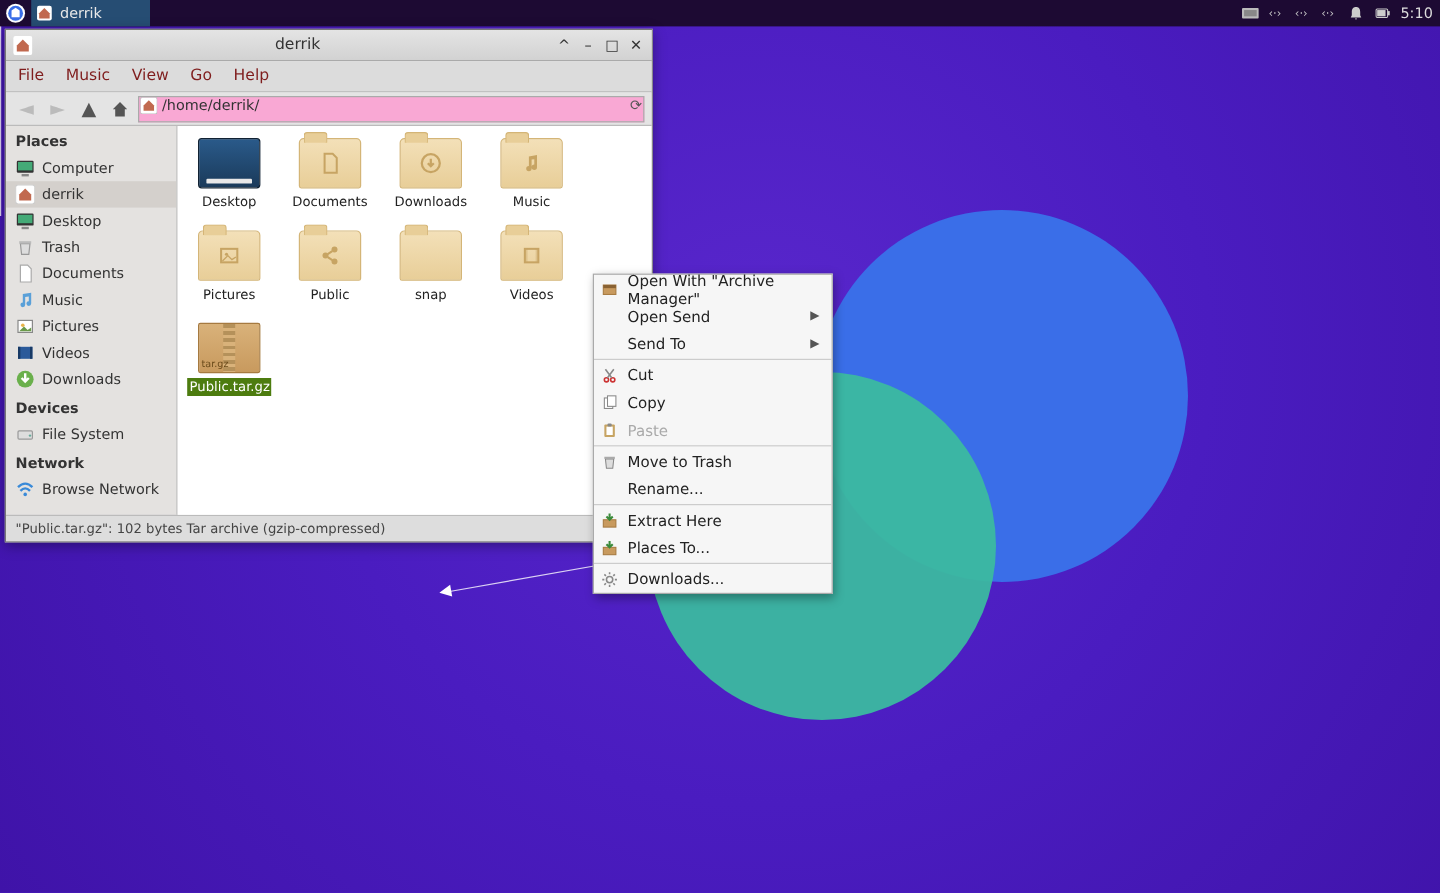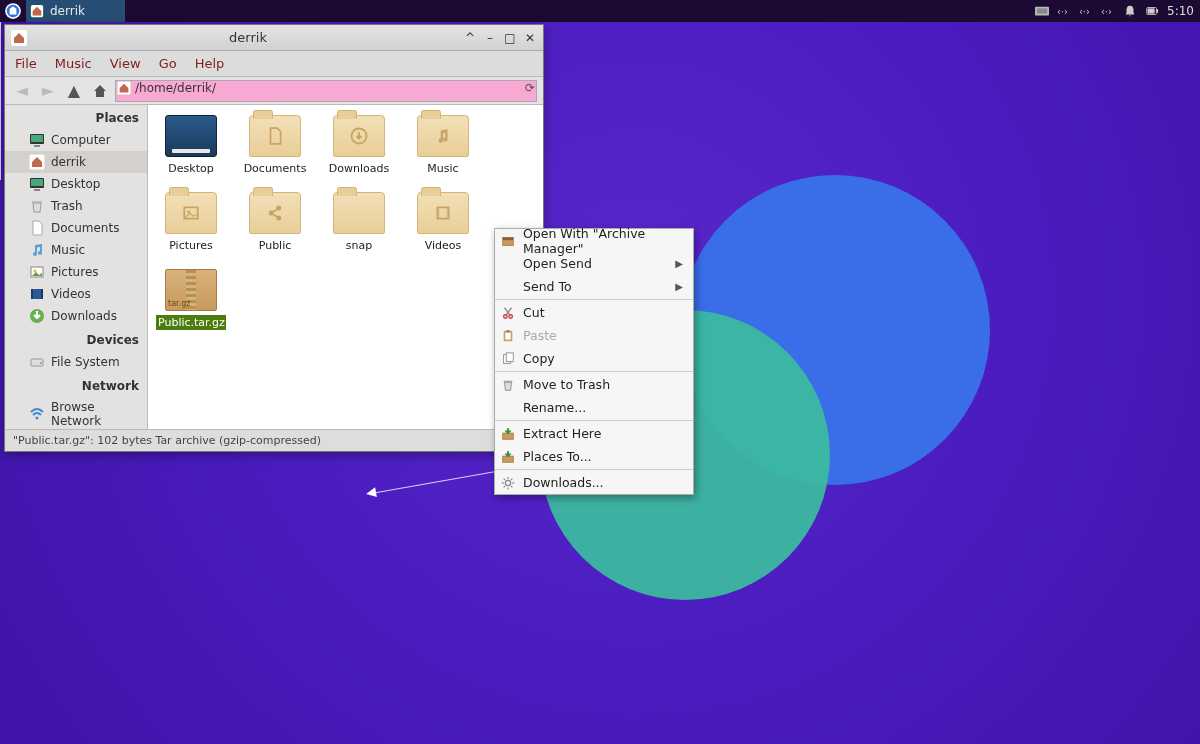--- a/index.html
+++ b/index.html
@@ -35,22 +35,22 @@
   .titlebar .wbtn{width:14px;height:14px;color:#333;display:flex;align-items:center;justify-content:center;font-size:12px;cursor:default;}
   .menubar{ height:26px; background:#dcdcdc; display:flex; align-items:center; gap:18px; padding:0 10px; font-size:13px; color:#7f1d1d; border-bottom:1px solid #bbb;}
   .toolbar{ height:28px; background:#e4e4e4; display:flex; align-items:center; gap:4px; padding:0 6px; border-bottom:1px solid #bbb;}
   .toolbar .tbtn{ width:22px;height:22px;display:flex;align-items:center;justify-content:center;color:#555;border:1px solid transparent;border-radius:2px;}
   .toolbar .tbtn.disabled{color:#bbb;}
   .pathbar{ flex:1; height:22px; background:#f9a8d4; border:1px solid #aaa; display:flex; padding:0 1px; font-size:12px; color:#333; gap:4px;}
   .pathbar .reload{margin-left:auto;color:#555;}
 
   .body{ flex:1; display:flex; min-height:0;}
   .sidebar{ width:143px; background:#e4e2e0; border-right:1px solid #bbb; font-size:12px; color:#333; overflow:auto;}
-  .sb-head{ font-weight:bold; padding:6px 8px 4px; font-size:12px;text-align:right;}
-  .sb-item{ display:flex; align-items:center; gap:6px; padding:3px 8px 3px 24px; cursor:default;}
+  .sb-head{ font-weight:bold; padding:6px 8px 4px; font-size:12px;}
+  .sb-item{ display:flex; align-items:center; gap:6px; padding:3px 8px 3px 8px; cursor:default;}
   .sb-item.sel{ background:#d4d0cc;}
   .sb-ico{ width:16px;height:16px;display:flex;align-items:center;justify-content:center;}
 
   .iconview{ flex:1; background:#fff; position:relative; padding:10px 0 0 10px; display:flex; flex-wrap:wrap; align-content:flex-start; gap:0 18px;}
   .fitem{ width:66px; display:flex; flex-direction:column; align-items:center; font-size:11px; color:#222; margin-bottom:16px;}
   .fitem .ficon{ width:52px;height:42px; margin-bottom:4px;}
   .folder{ background:linear-gradient(#f3e0b8,#e8ce98); border:1px solid #d4b577; border-radius:4px 4px 2px 2px; position:relative;}
   .folder::before{content:"";position:absolute;top:-6px;left:3px;width:18px;height:8px;background:#e8ce98;border:1px solid #d4b577;border-bottom:none;border-radius:3px 3px 0 0;}
   .folder .inner{position:absolute;inset:8px;display:flex;align-items:center;justify-content:center;color:#c7a463;}
   .desktop-ico{background:linear-gradient(#2a5a8a,#1a3a5a);border:1px solid #123;border-radius:3px;position:relative;}
@@ -419,38 +419,38 @@
     <div class="row">
       <span class="ico">
         <svg width="14" height="14" viewBox="0 0 16 16">
           <circle cx="5" cy="12" r="2" fill="none" stroke="#c33" stroke-width="1.5"></circle>
           <circle cx="11" cy="12" r="2" fill="none" stroke="#c33" stroke-width="1.5"></circle>
           <path d="M6 10 L12 2 M10 10 L4 2" stroke="#888" stroke-width="1.5"></path>
         </svg>
       </span>
       <span>Cut</span>
     </div>
+    <div class="row">
+      <span class="ico">
+        <svg width="14" height="14" viewBox="0 0 16 16">
+          <rect x="3" y="3" width="8" height="10" fill="#fff" stroke="#888"></rect>
+          <rect x="6" y="1" width="8" height="10" fill="#fff" stroke="#888"></rect>
+        </svg>
+      </span>
+      <span>Copy</span>
+    </div>
     <div class="row disabled">
       <span class="ico">
         <svg width="14" height="14" viewBox="0 0 16 16">
           <rect x="3" y="2" width="10" height="12" rx="1" fill="#c7a463"></rect>
           <rect x="5" y="4" width="6" height="8" fill="#fff"></rect>
           <rect x="6" y="1" width="4" height="3" rx="1" fill="#888"></rect>
         </svg>
       </span>
       <span>Paste</span>
-    </div>
-    <div class="row">
-      <span class="ico">
-        <svg width="14" height="14" viewBox="0 0 16 16">
-          <rect x="3" y="3" width="8" height="10" fill="#fff" stroke="#888"></rect>
-          <rect x="6" y="1" width="8" height="10" fill="#fff" stroke="#888"></rect>
-        </svg>
-      </span>
-      <span>Copy</span>
     </div>
     <div class="sep"></div>
     <div class="row">
       <span class="ico">
         <svg width="14" height="14" viewBox="0 0 16 16">
           <path d="M4 5 L12 5 L11 14 L5 14 Z" fill="#ddd" stroke="#888"></path>
           <rect x="3" y="3" width="10" height="2" fill="#aaa"></rect>
         </svg>
       </span>
       <span>Move to Trash</span>

